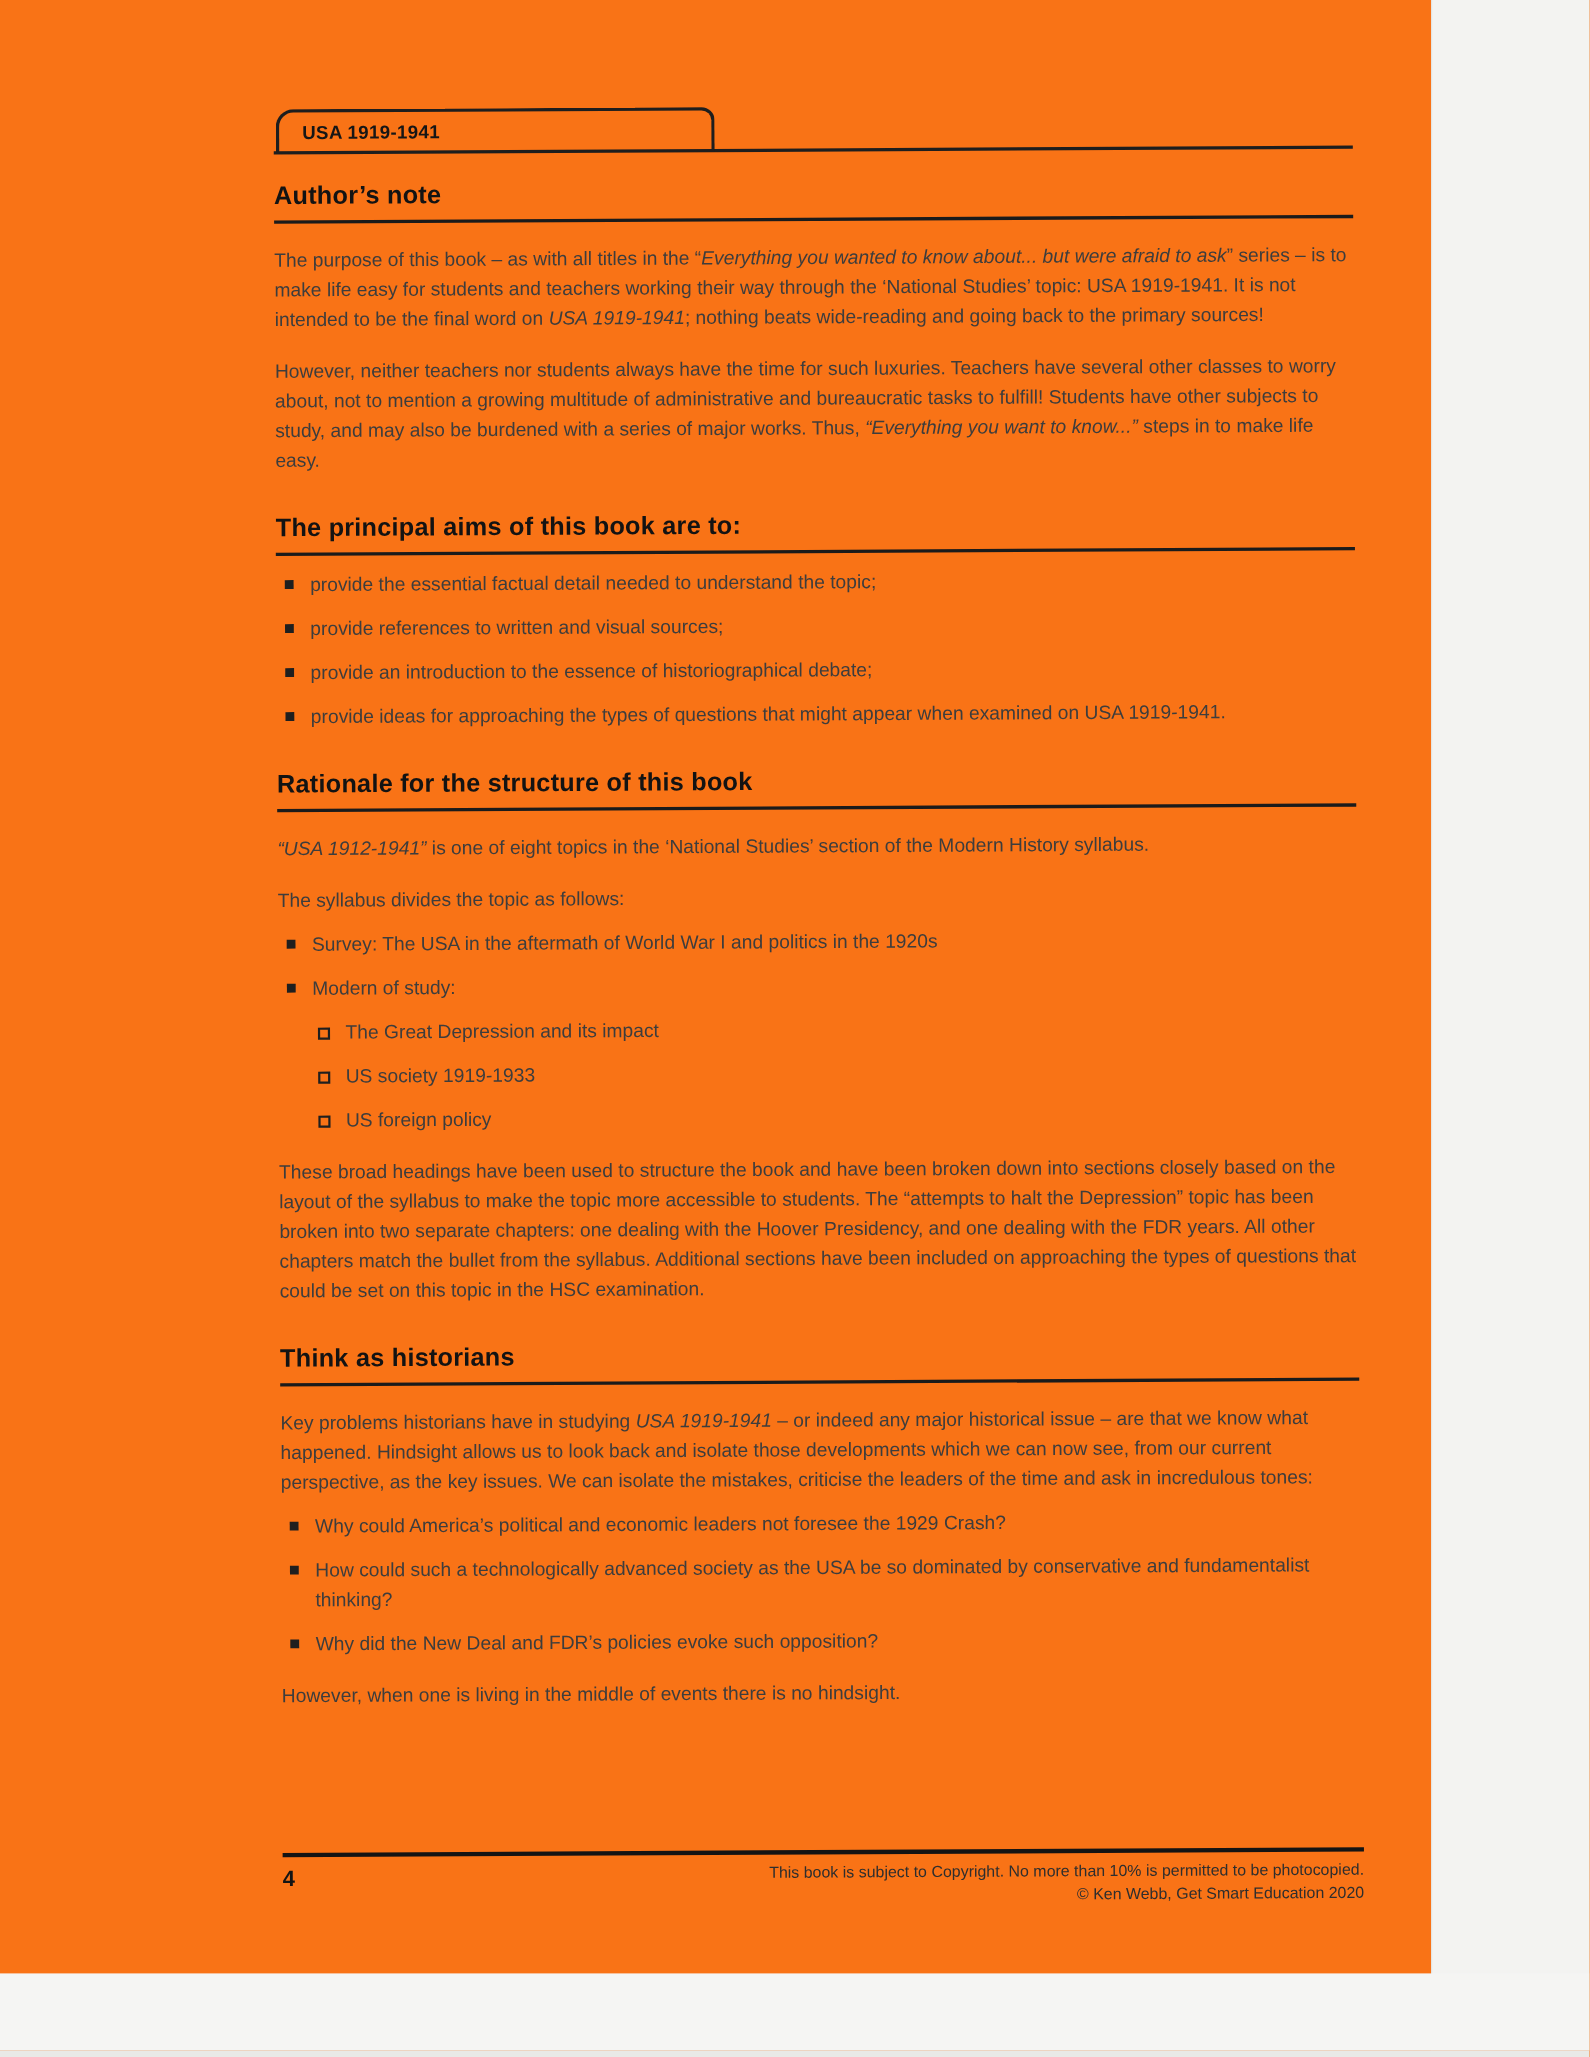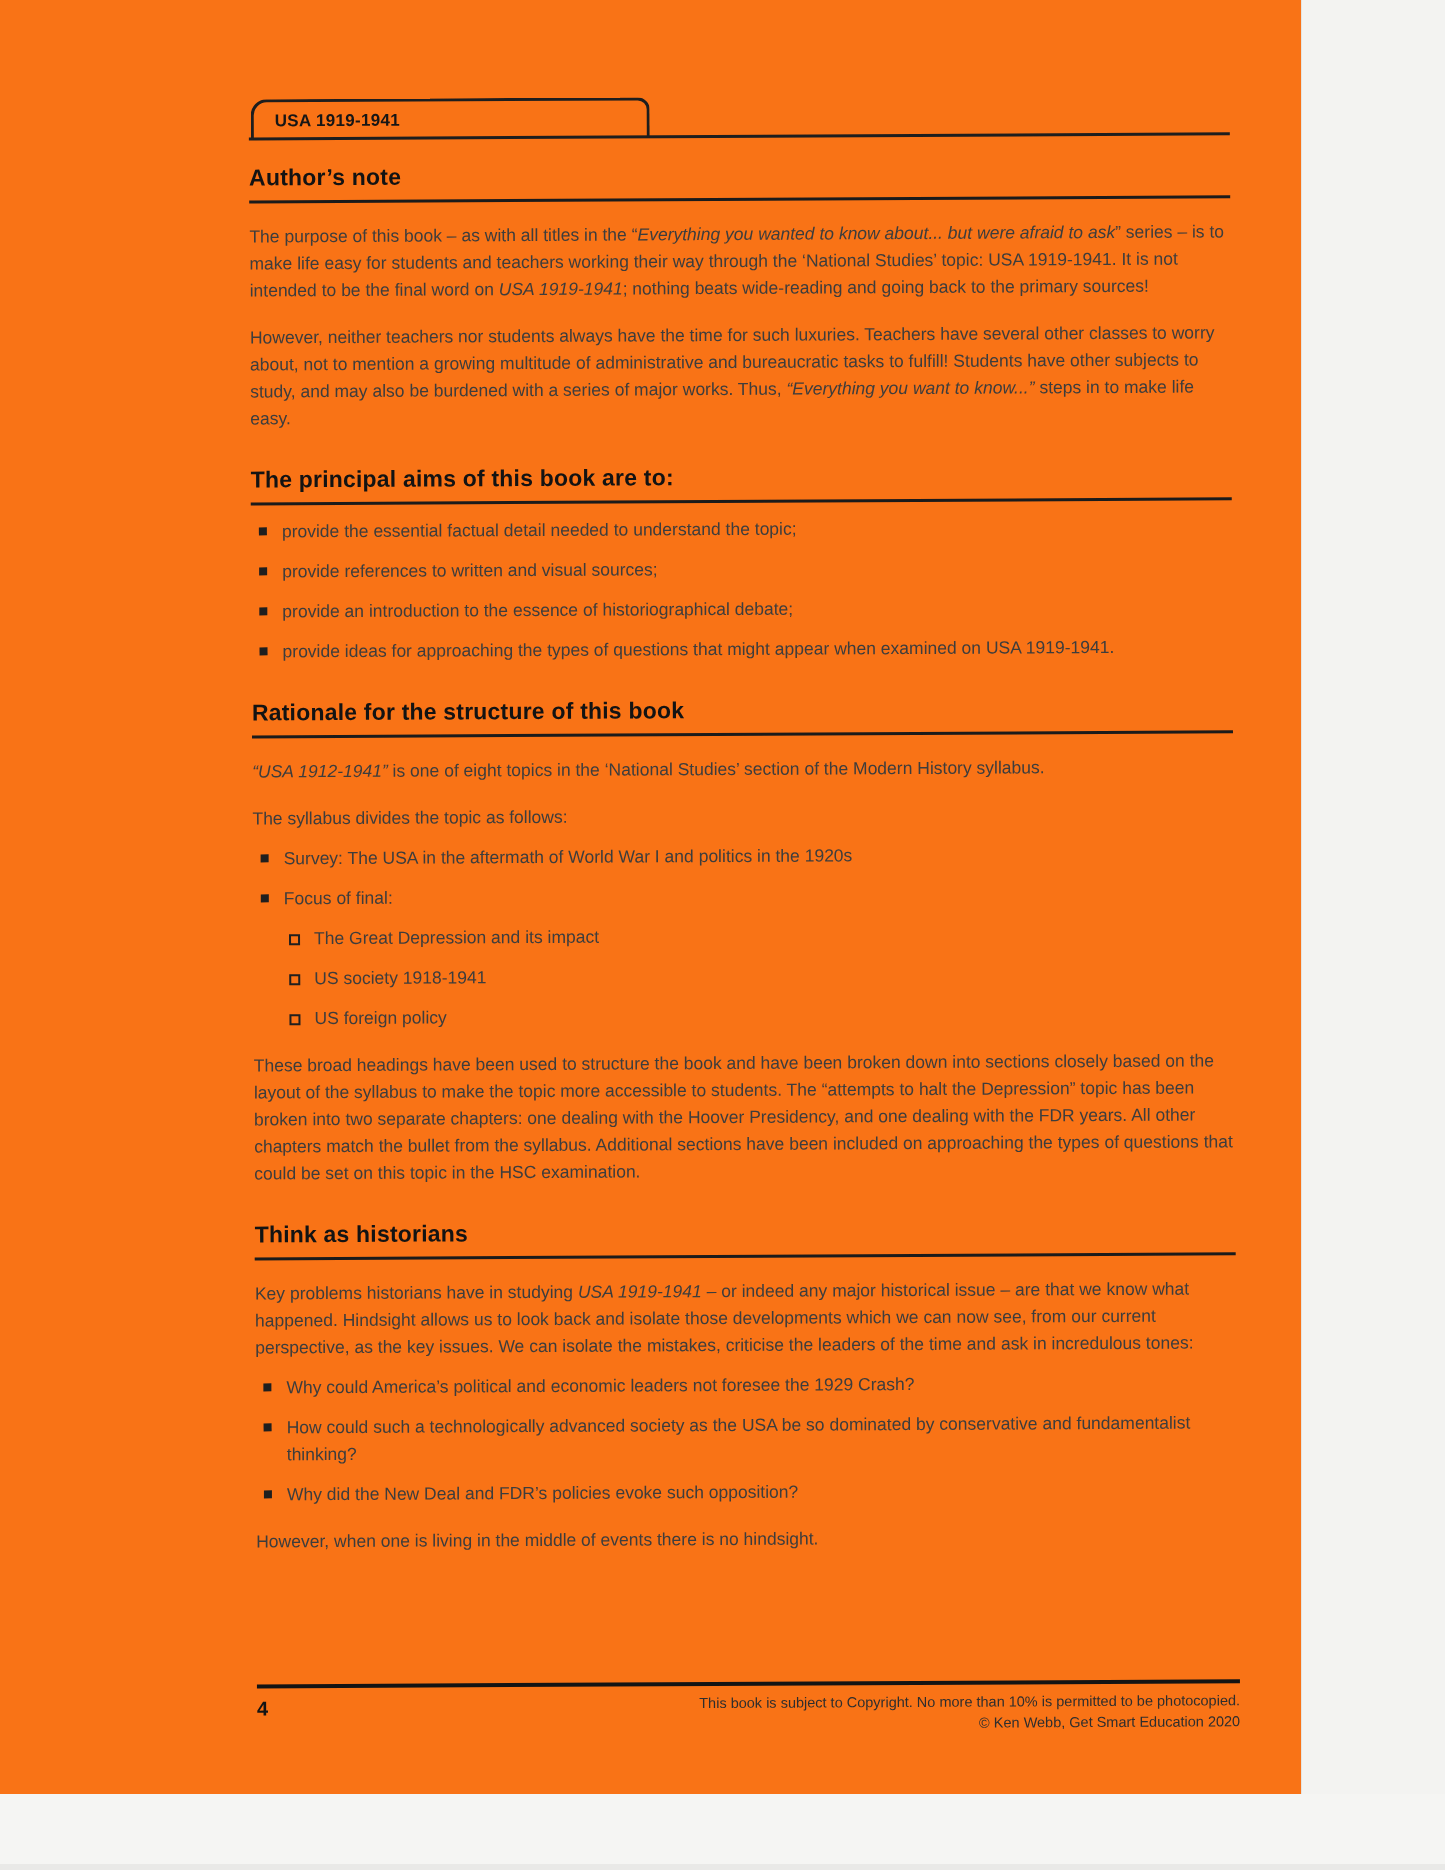--- a/index.html
+++ b/index.html
@@ -115,29 +115,29 @@
         <h1>Rationale for the structure of this book</h1>
         <p><i>“USA 1912-1941”</i><span> is one of eight topics in the ‘National Studies’ section of the Modern History syllabus.</span></p>
         <p>The syllabus divides the topic as follows:</p>
         <div class="bullets">
           <div class="bullet">
             <span class="sq"></span>
             <span class="bt">Survey: The USA in the aftermath of World War I and politics in the 1920s</span>
           </div>
           <div class="bullet">
             <span class="sq"></span>
-            <span class="bt">Focus of final:</span>
+            <span class="bt">Modern of study:</span>
           </div>
           <div class="bullet sub">
             <span class="sq"></span>
             <span class="bt">The Great Depression and its impact</span>
           </div>
           <div class="bullet sub">
             <span class="sq"></span>
-            <span class="bt">US society 1918-1941</span>
+            <span class="bt">US society 1919-1933</span>
           </div>
           <div class="bullet sub">
             <span class="sq"></span>
             <span class="bt">US foreign policy</span>
           </div>
         </div>
         <p><span>These broad headings have been used to structure the book and have been broken down into sections closely based on the layout of the syllabus to make the topic more accessible to students.  The “attempts to halt the Depression” topic has been broken into two separate chapters: one dealing with the Hoover Presidency, and one dealing with the FDR years.  All other chapters match the bullet from the syllabus. Additional sections have been included on approaching the types of questions that could be set on this topic in the HSC examination.</span></p>
       </section>
 
       <section>

